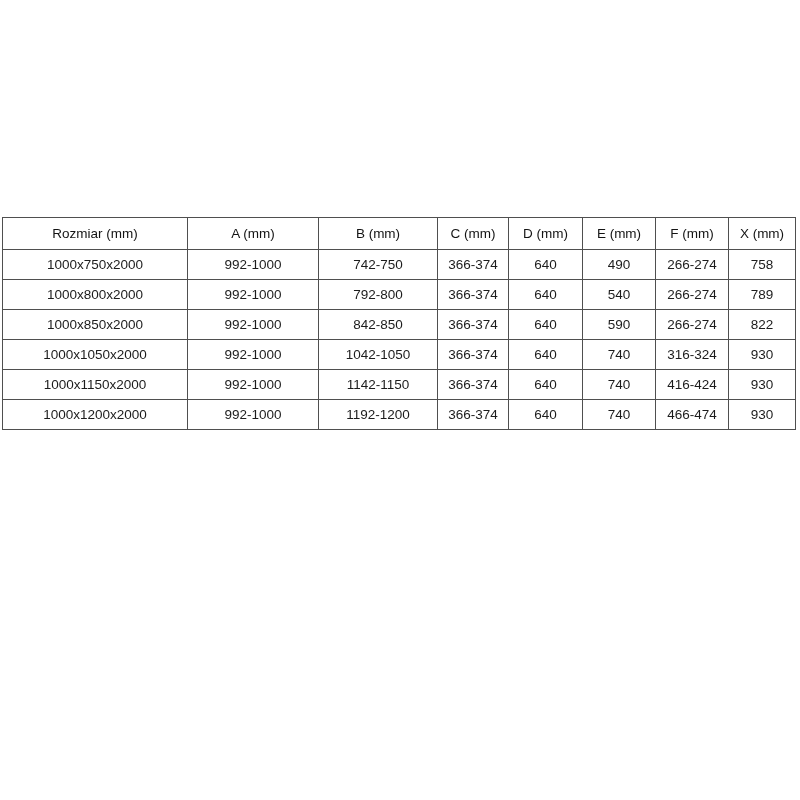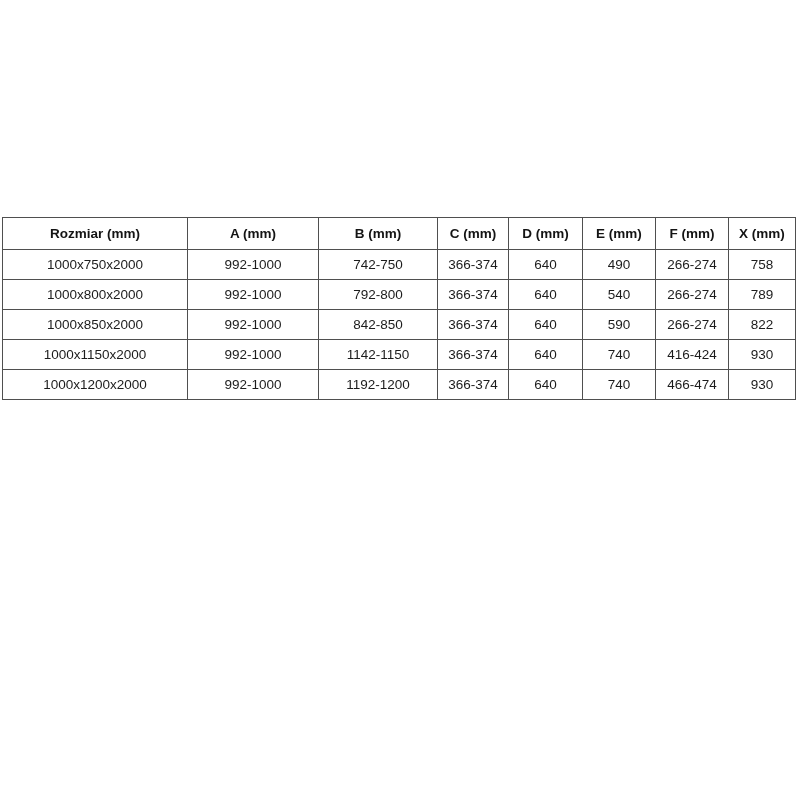--- a/index.html
+++ b/index.html
@@ -29,21 +29,21 @@
     text-align: center;
     vertical-align: middle;
     font-size: 13.5px;
     line-height: 1;
     white-space: nowrap;
     overflow: hidden;
     background: #ffffff;
   }
   table.spec-table th {
     height: 32px;
-    font-weight: bold;
+    font-weight: normal;
     color: #141414;
   }
   table.spec-table td {
     height: 30px;
     font-weight: normal;
     color: #1c1c1c;
   }
   col.c-rozmiar { width: 185px; }
   col.c-a { width: 131px; }
   col.c-b { width: 119px; }
@@ -106,20 +106,30 @@
             <td>1000x850x2000</td>
             <td>992-1000</td>
             <td>842-850</td>
             <td>366-374</td>
             <td>640</td>
             <td>590</td>
             <td>266-274</td>
             <td>822</td>
           </tr>
           <tr>
+            <td>1000x1050x2000</td>
+            <td>992-1000</td>
+            <td>1042-1050</td>
+            <td>366-374</td>
+            <td>640</td>
+            <td>740</td>
+            <td>316-324</td>
+            <td>930</td>
+          </tr>
+          <tr>
             <td>1000x1150x2000</td>
             <td>992-1000</td>
             <td>1142-1150</td>
             <td>366-374</td>
             <td>640</td>
             <td>740</td>
             <td>416-424</td>
             <td>930</td>
           </tr>
           <tr>

